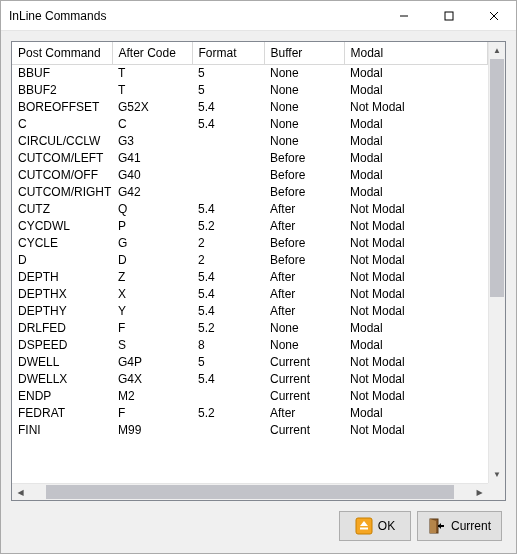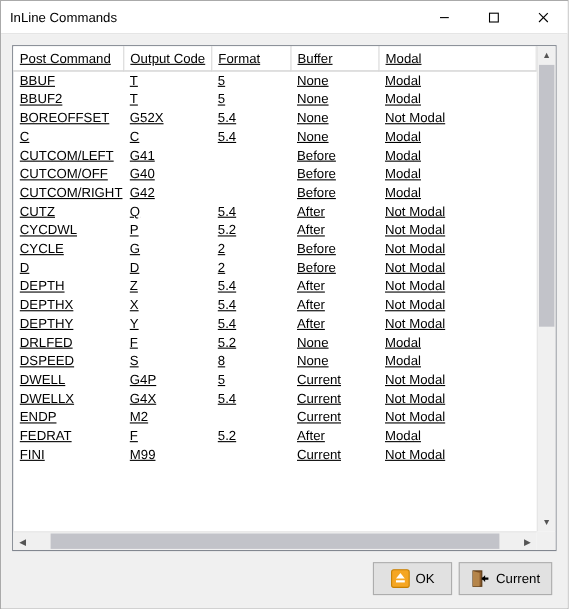--- a/index.html
+++ b/index.html
@@ -56,21 +56,20 @@
     background: #fff;
     border: 1px solid #828790;
     display: flex;
     flex-direction: column;
     min-height: 0;
   }
   .grid-scroll {
     flex: 1;
     display: flex;
     min-height: 0;
-    text-decoration: underline;
   }
   .grid-body {
     flex: 1;
     overflow: hidden;
     position: relative;
   }
   table {
     width: 100%;
     border-collapse: collapse;
     table-layout: fixed;
@@ -215,21 +214,21 @@
             <colgroup>
               <col class="col0">
                   <col class="col1">
                   <col class="col2">
                   <col class="col3">
                   <col class="col4">
             </colgroup>
             <thead>
               <tr>
                 <th>Post Command</th>
-                <th>Output Code</th>
+                <th>After Code</th>
                 <th>Format</th>
                 <th>Buffer</th>
                 <th>Modal</th>
               </tr>
             </thead>
             <tbody id="tbody">
             <tr>
                     <td>BBUF</td>
                     <td>T</td>
                     <td>5</td>
@@ -251,20 +250,27 @@
                     <td>Not Modal</td>
                   </tr>
                   <tr>
                     <td>C</td>
                     <td>C</td>
                     <td>5.4</td>
                     <td>None</td>
                     <td>Modal</td>
                   </tr>
                   <tr>
+                    <td>CIRCUL/CCLW</td>
+                    <td>G3</td>
+                    <td></td>
+                    <td>None</td>
+                    <td>Modal</td>
+                  </tr>
+                  <tr>
                     <td>CUTCOM/LEFT</td>
                     <td>G41</td>
                     <td></td>
                     <td>Before</td>
                     <td>Modal</td>
                   </tr>
                   <tr>
                     <td>CUTCOM/OFF</td>
                     <td>G40</td>
                     <td></td>

